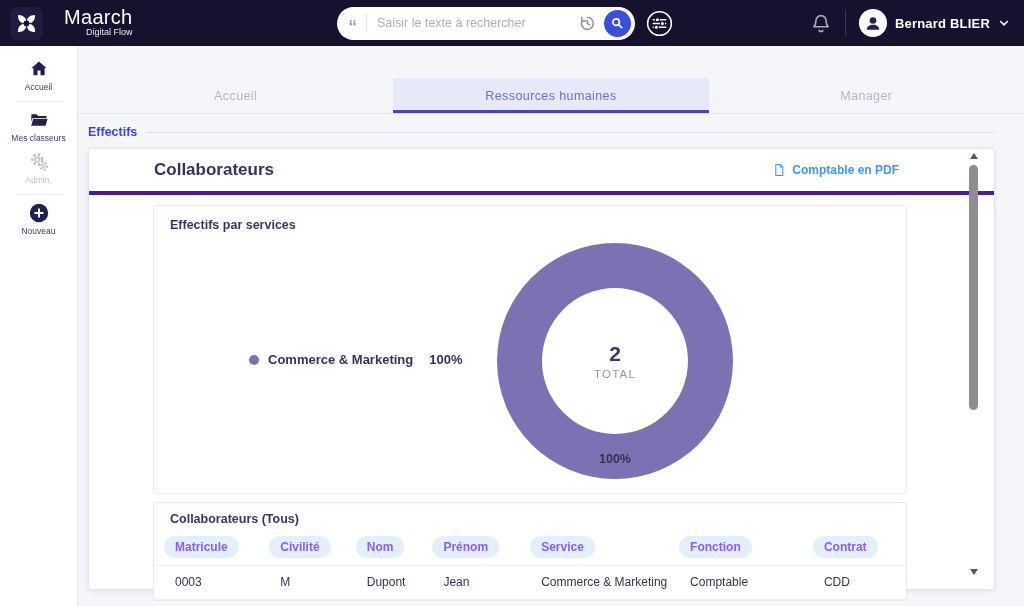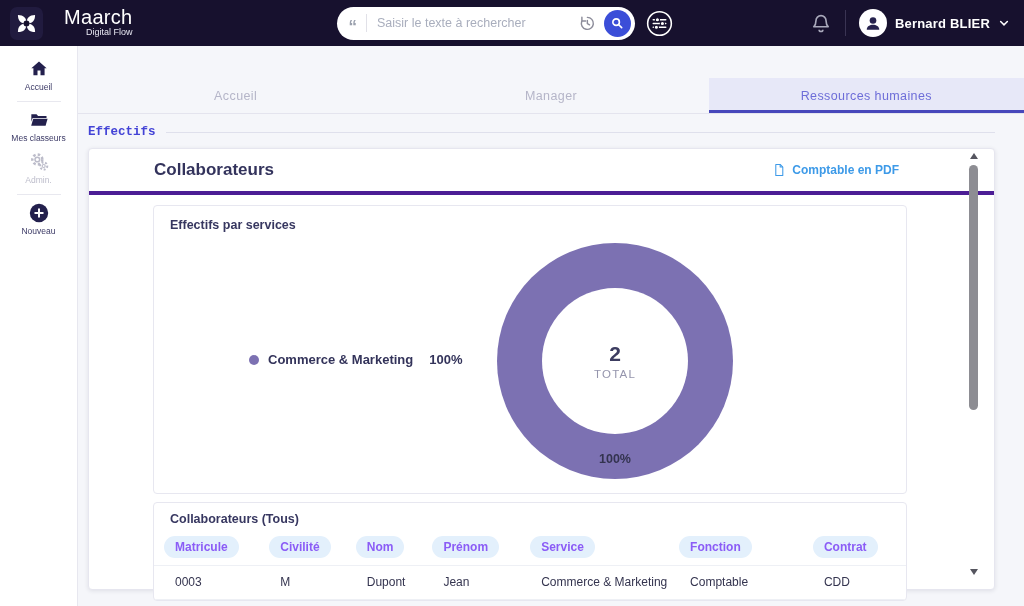--- a/index.html
+++ b/index.html
@@ -44,21 +44,21 @@
   .content { flex:1; display:flex; flex-direction:column; }
 
   
   .tabbar { margin-top:32px; height:36px; display:flex; border-bottom:1px solid #e4e4ee; }
   .tab { flex:1; display:flex; align-items:center; justify-content:center; font-size:12.5px; letter-spacing:.4px; color:#b5b5c8; cursor:pointer; }
   .tab.active { background:#e7e8f8; color:#6d6dd8; box-shadow:inset 0 -3px 0 #4747bb; }
 
   
   .page { flex:1; padding:10px 29px 0 10px; }
   .fieldset-legend { display:flex; align-items:center; height:16px; }
-  .legend-title { font-size:12.5px; font-weight:700; color:#4343d6;font-family:Liberation Mono, monospace; }
+  .legend-title { font-size:12.5px; font-weight:700; color:#4343d6; }
   .legend-rule { flex:1; height:1px; background:#dfe0ec; margin-left:10px; }
 
   .card { position:relative; margin-top:8px; height:442px; background:#fff; border:1px solid #e6e6ef; border-radius:4px; box-shadow:0 1px 4px rgba(30,30,60,.10); }
   .card-header { height:46px; display:flex; align-items:center; justify-content:space-between; padding:0 95px 0 65px; border-bottom:4px solid #4c1d95; }
   .card-title { font-size:17px; font-weight:700; color:#33335c; }
   .export-link { display:flex; align-items:center; gap:6px; color:#3d9ae8; font-size:12px; font-weight:700; background:none; border:none; cursor:pointer; }
   .export-link svg { width:14px; height:14px; }
   .card-body { padding:10px 87px 0 64px; }
 
   .subcard { border:1px solid #e7e7f0; border-radius:4px; background:#fff; }
@@ -205,22 +205,22 @@
         <circle cx="12" cy="12" r="11" fill="#23204d"></circle>
         <path d="M12 7.5v9 M7.5 12h9" stroke="#ffffff" stroke-width="2.4" stroke-linecap="round"></path>
       </svg>
       <span class="side-label">Nouveau</span>
     </div>
   </nav>
 
   <main class="content">
     <div class="tabbar">
       <div class="tab">Accueil</div>
+      <div class="tab active">Ressources humaines</div>
       <div class="tab">Manager</div>
-      <div class="tab active">Ressources humaines</div>
     </div>
 
     <div class="page">
       <div class="fieldset-legend">
         <span class="legend-title">Effectifs</span>
         <span class="legend-rule"></span>
       </div>
 
       <section class="card">
         <div class="card-header">

